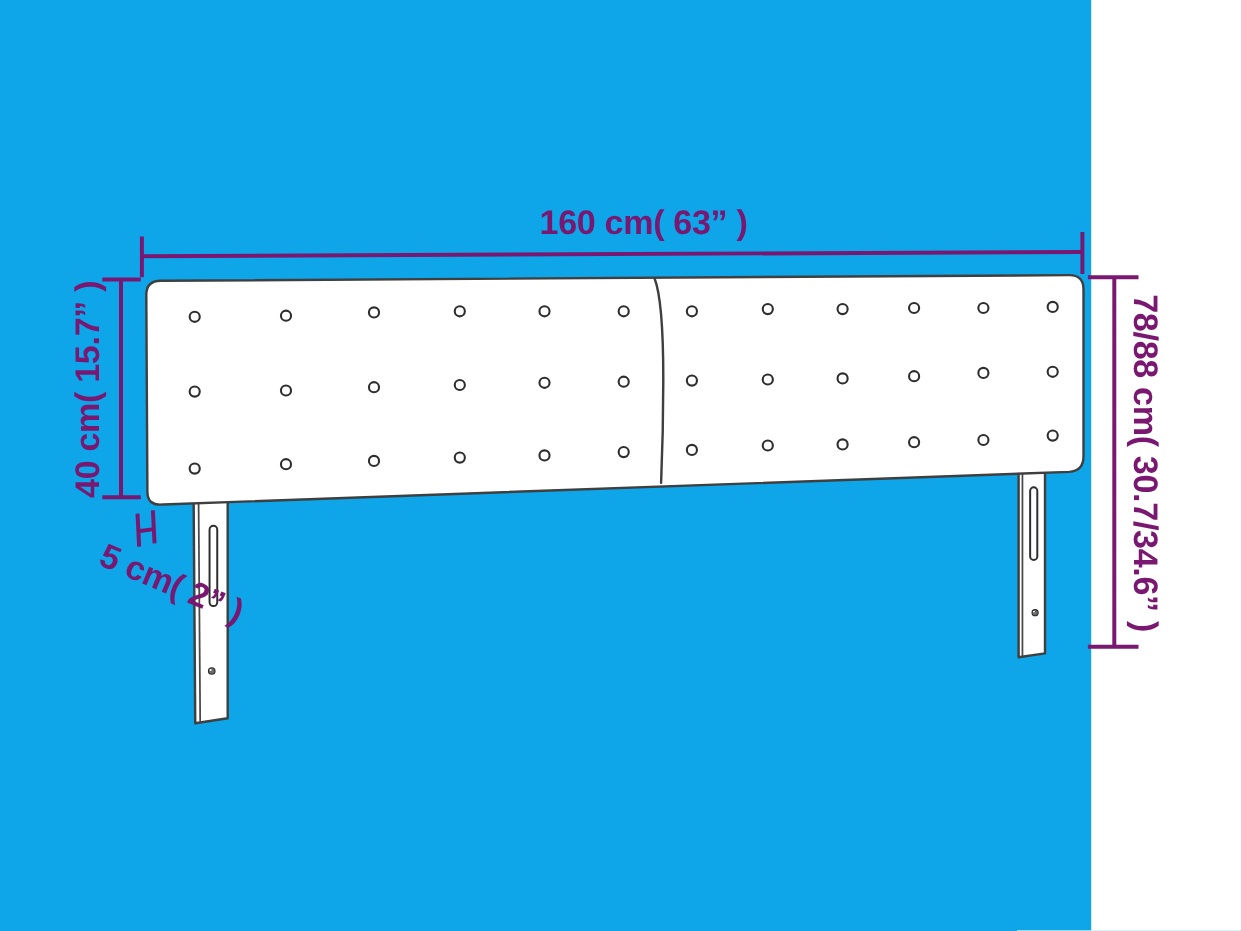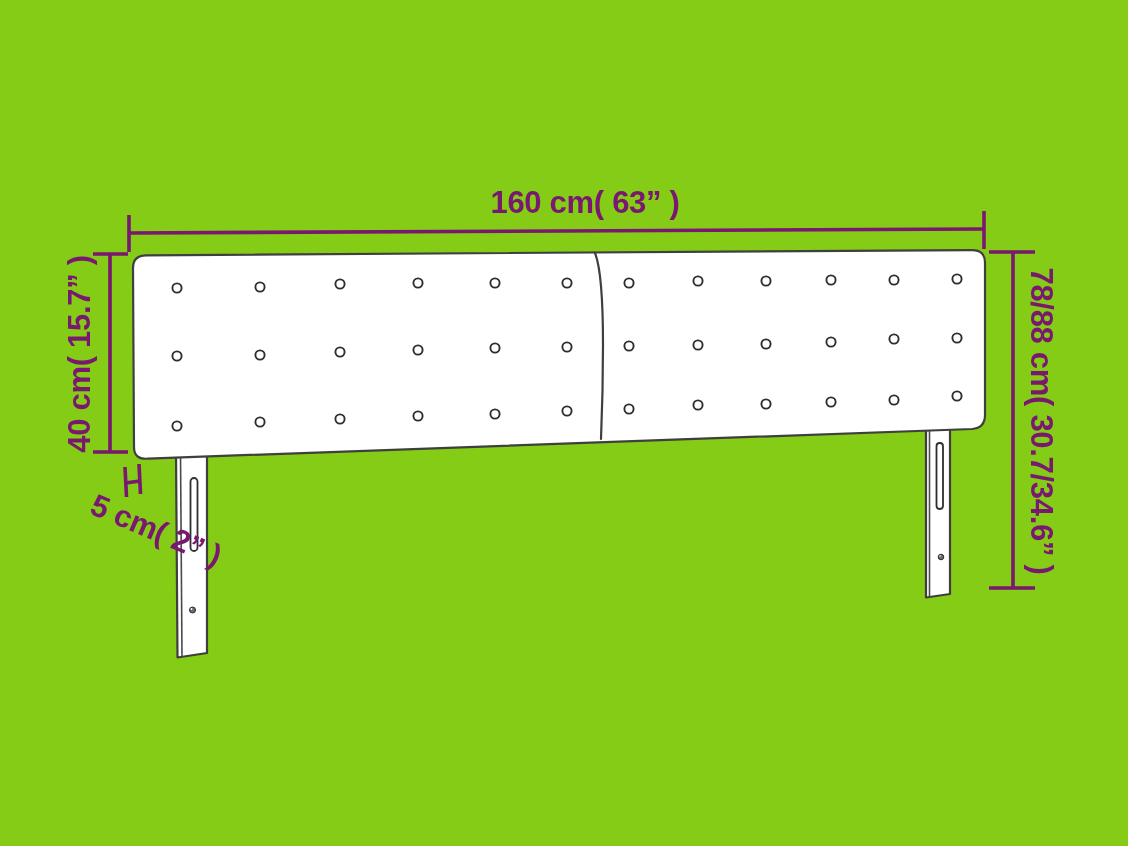--- a/index.html
+++ b/index.html
@@ -6,23 +6,23 @@
     margin: 0;
     padding: 0;
     background: #ffffff;
     width: 1128px;
     height: 846px;
     overflow: hidden;
     font-family: "Liberation Sans", sans-serif;
   }
   .stage {
     position: relative;
-    width: 1128px;
+    width: 992px;
     height: 846px;
-    background: #84cc16;
+    background: #0ea5e9;
   }
   svg { display: block; }
   .outline {
     fill: #ffffff;
     stroke: #3f3f3f;
     stroke-width: 2.2;
     stroke-linejoin: round;
   }
   .thinline {
     fill: none;

